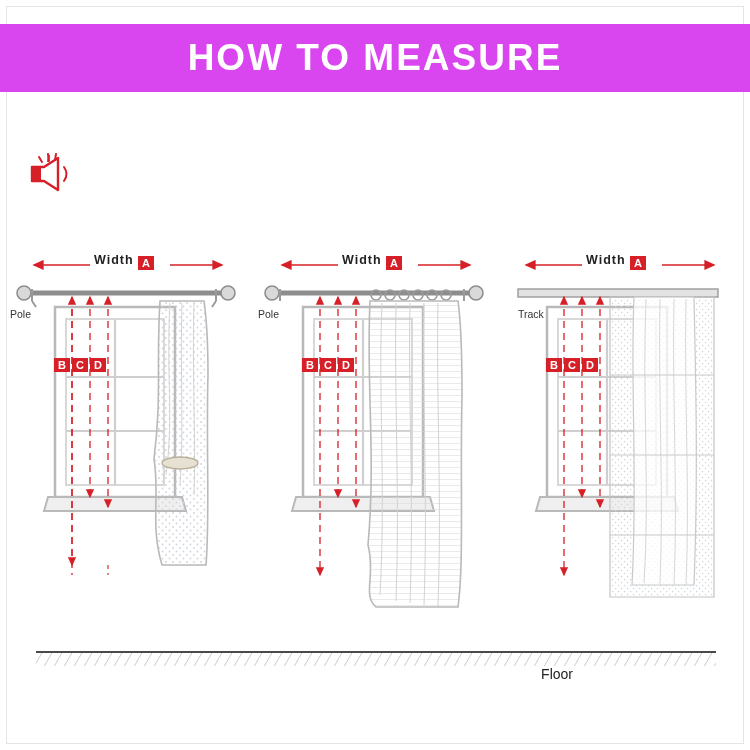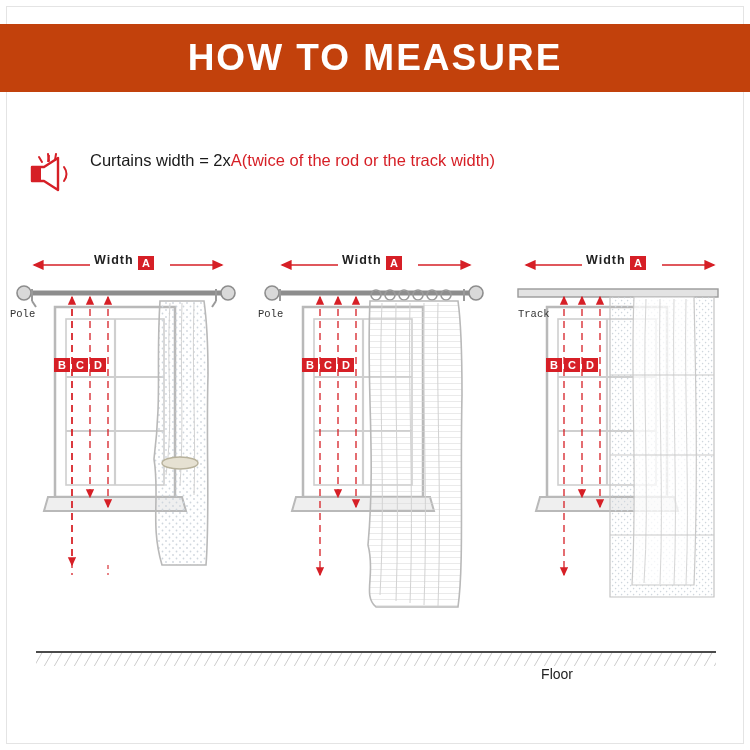--- a/index.html
+++ b/index.html
@@ -8,21 +8,21 @@
     background:#ffffff;
     font-family:"Liberation Sans", sans-serif;
     overflow:hidden;
     position:relative;
   }
   .page{position:relative;width:750px;height:750px;background:#fff;}
 
   
   .banner{
     position:absolute;left:0;top:24px;width:750px;height:68px;
-    background:#c2410c;
+    background:#d946ef;
     display:flex;align-items:center;justify-content:center;
   }
   .banner-title{
     color:#ffffff;
     font-size:37px;
     font-weight:bold;
     letter-spacing:2px;
     font-family:"Liberation Sans", sans-serif;
   }
 
@@ -51,21 +51,21 @@
   .diagrams{
     position:absolute;left:0;top:245px;width:750px;height:390px;
   }
   .panel{position:absolute;top:0;width:240px;height:390px;}
   .p1{left:10px;}
   .p2{left:258px;}
   .p3{left:506px;}
 
   .label-small{
     position:absolute;font-size:10.5px;color:#333;
-    font-family:Liberation Mono, monospace;
+    font-family:Liberation Sans, sans-serif;
   }
   .badge{
     background:#d61f26;color:#fff;font-size:11px;font-weight:bold;
     padding:1px 4px;display:inline-block;line-height:12px;
     font-family:"Liberation Sans", sans-serif;
   }
   .width-label{
     position:absolute;font-size:12.5px;color:#222;font-weight:bold;
     letter-spacing:1px;font-family:"Liberation Sans", sans-serif;text-align:right;
   }
@@ -97,23 +97,20 @@
       <path d="M4 14 L16 14 L30 5 L30 37 L16 28 L4 28 Z" fill="none" stroke="#d61f26" stroke-width="2.4" stroke-linejoin="round"></path>
       <rect x="3" y="14" width="10" height="14" fill="#d61f26"></rect>
       <path d="M20 3 L21 -4" stroke="#d61f26" stroke-width="2" transform="translate(0,6)"></path>
       <line x1="21" y1="8" x2="20" y2="1" stroke="#d61f26" stroke-width="2" stroke-linecap="round"></line>
       <line x1="27" y1="7" x2="28" y2="1" stroke="#d61f26" stroke-width="2" stroke-linecap="round"></line>
       <line x1="14" y1="9" x2="11" y2="4" stroke="#d61f26" stroke-width="2" stroke-linecap="round"></line>
       <path d="M36 14 q5 7 0 14" fill="none" stroke="#d61f26" stroke-width="2" stroke-linecap="round"></path>
     </svg>
 
     <div class="formula-lines">
-      <div class="fline">
-        <span class="blk">Curtains width = 2x</span><span class="red">A</span><span class="red">(twice of the rod or the track width)</span>
-      </div>
     </div>
   </div>
 
   <div class="diagrams">
 
     <div class="panel p1">
       <svg width="240" height="390" viewBox="0 0 240 390">
         <defs>
           <marker id="ar" markerWidth="7" markerHeight="7" refX="6" refY="3.2" orient="auto">
             <path d="M0,0 L7,3.2 L0,6.4 z" fill="#d61f26"></path>

